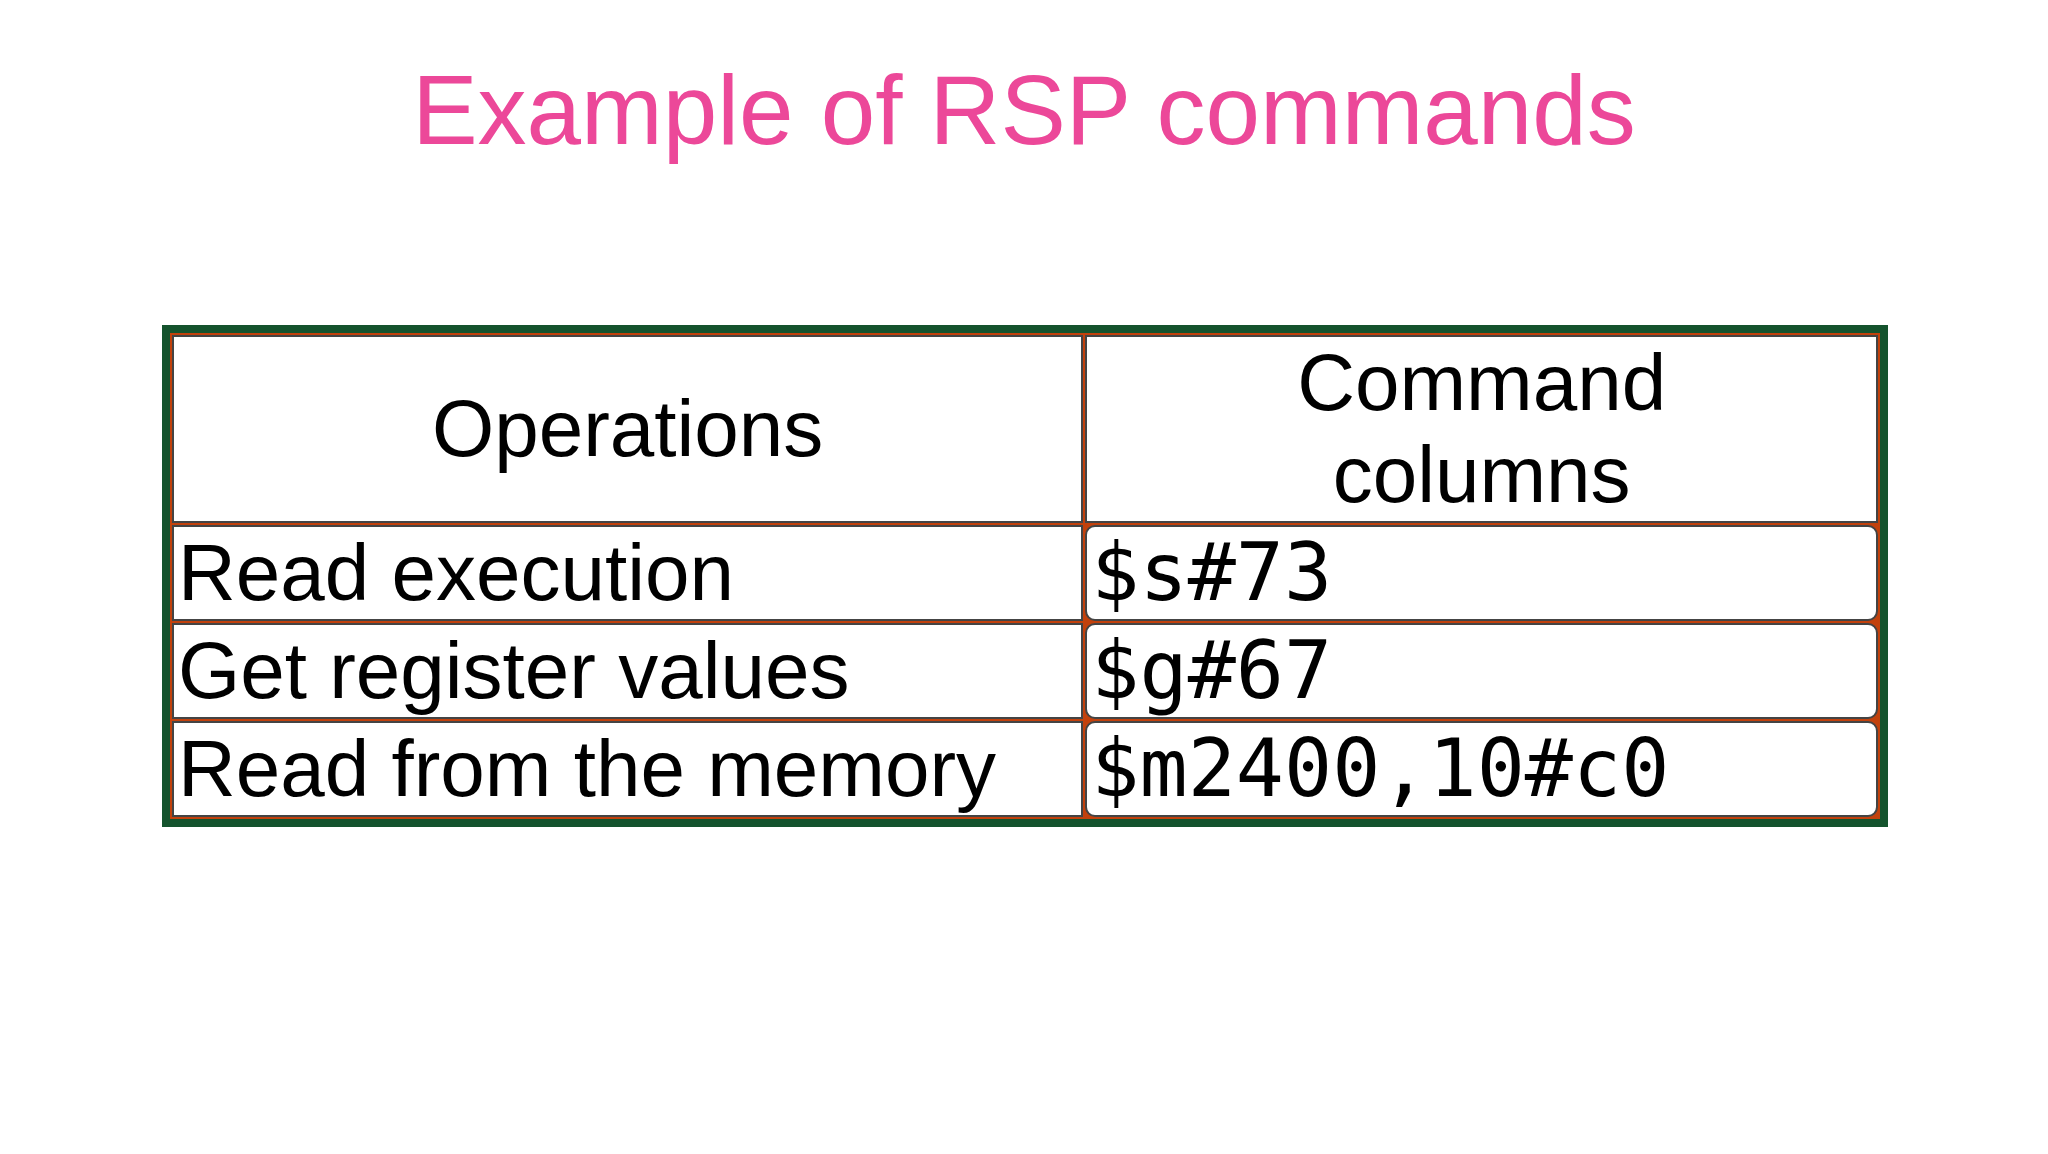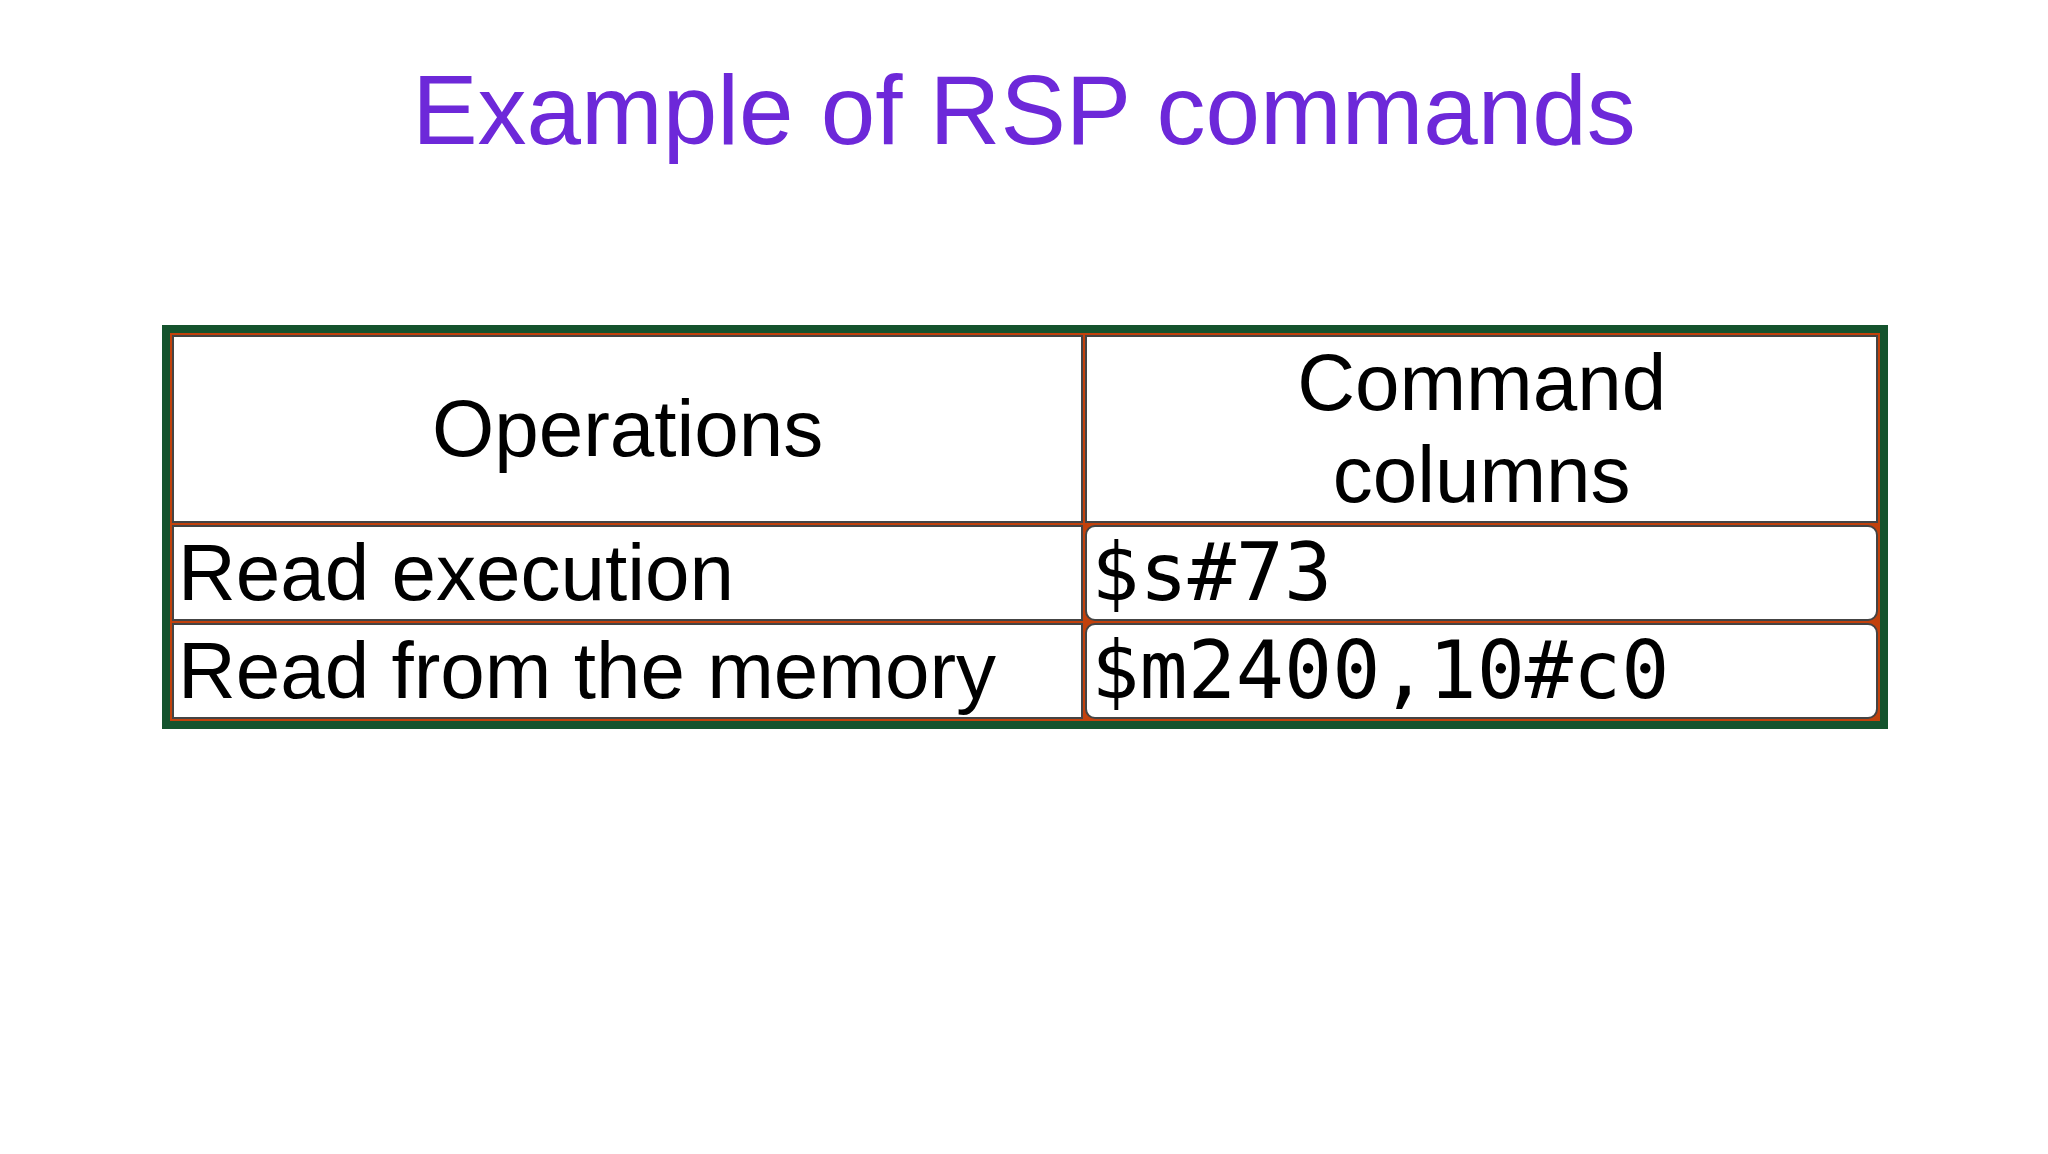--- a/index.html
+++ b/index.html
@@ -14,21 +14,21 @@
     color: #000000;
     font-family: "Liberation Sans", sans-serif;
   }
   .page-title {
     margin: 52px 0 0 0;
     text-align: center;
     font-size: 98px;
     font-weight: normal;
     line-height: 1.2;
     letter-spacing: 0px;
-    color: #6d28d9;
+    color: #ec4899;
   }
   table.rsp-table {
     margin: 155px 0 0 162px;
     width: 1726px;
     table-layout: fixed;
     border-collapse: separate;
     border-spacing: 2px;
     border: 8px solid #14532d;
     background: #c2410c;
   }
@@ -77,17 +77,21 @@
       <th class="col-cmd">Command
 columns</th>
     </tr>
   </thead>
   <tbody>
     <tr>
       <td class="cell-ops">Read execution</td>
       <td class="cell-cmd">$s#73</td>
     </tr>
     <tr>
+      <td class="cell-ops">Get register values</td>
+      <td class="cell-cmd">$g#67</td>
+    </tr>
+    <tr>
       <td class="cell-ops">Read from the memory</td>
       <td class="cell-cmd">$m2400,10#c0</td>
     </tr>
   </tbody>
 </table>
 
 </body></html>

